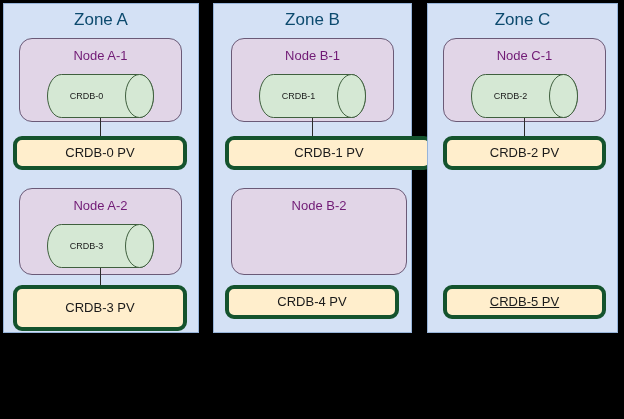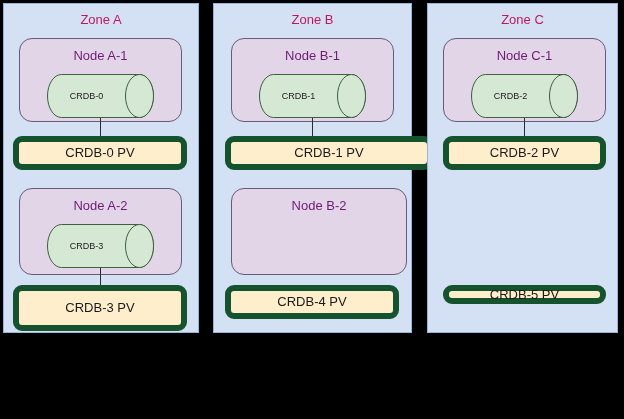--- a/index.html
+++ b/index.html
@@ -27,23 +27,23 @@
     background: #d4e1f5;
     border: 1px solid #97b4d9;
     box-sizing: border-box;
   }
   .zone-title {
     position: absolute;
     top: 8px;
     left: 0;
     width: 100%;
     text-align: center;
-    font-size: 13px;
+    font-size: 17px;
     line-height: 16px;
-    color: #be185d;
+    color: #0c4a6e;
     white-space: nowrap;
   }
   .node {
     position: absolute;
     background: #e1d5e7;
     border: 1px solid #6a5a77;
     border-radius: 13px;
     box-sizing: border-box;
   }
   .node-title {
@@ -75,21 +75,21 @@
     text-align: center;
     font-size: 9px;
     line-height: 11px;
     color: #1a1a1a;
     white-space: nowrap;
     pointer-events: none;
   }
   .pv {
     position: absolute;
     background: #ffeecc;
-    border: 6px solid #14532d;
+    border: 4px solid #14532d;
     border-radius: 9px;
     box-sizing: border-box;
     display: flex;
     align-items: center;
     justify-content: center;
   }
   .pv-label {
     font-size: 13px;
     line-height: 16px;
     color: #1a1a1a;
@@ -169,16 +169,16 @@
       <svg class="cyl-svg" width="107" height="44" viewBox="0 0 107 44">
         <path d="M 14.5 0.5 L 92.5 0.5 A 14 21.5 0 0 1 92.5 43.5 L 14.5 43.5 A 14 21.5 0 0 1 14.5 0.5 Z" fill="#d5e8d4" stroke="#3f5f3e" stroke-width="1"></path>
         <ellipse cx="92.5" cy="22" rx="14" ry="21.5" fill="#d5e8d4" stroke="#3f5f3e" stroke-width="1"></ellipse>
       </svg>
       <div class="cyl-label" style="width: 79px; height: 44px; line-height: 44px;">CRDB-2</div>
     </div>
     <div class="connector" style="left: 524px; top: 118px; height: 18px;"></div>
     <div class="pv" style="left: 443px; top: 136px; width: 163px; height: 34px;">
       <div class="pv-label">CRDB-2 PV</div>
     </div>
-    <div class="pv" style="left: 443px; top: 285px; width: 163px; height: 19px;">
+    <div class="pv" style="left: 443px; top: 285px; width: 163px; height: 34px; text-decoration: underline;">
       <div class="pv-label">CRDB-5 PV</div>
     </div>
   </div>
 
 </body></html>

